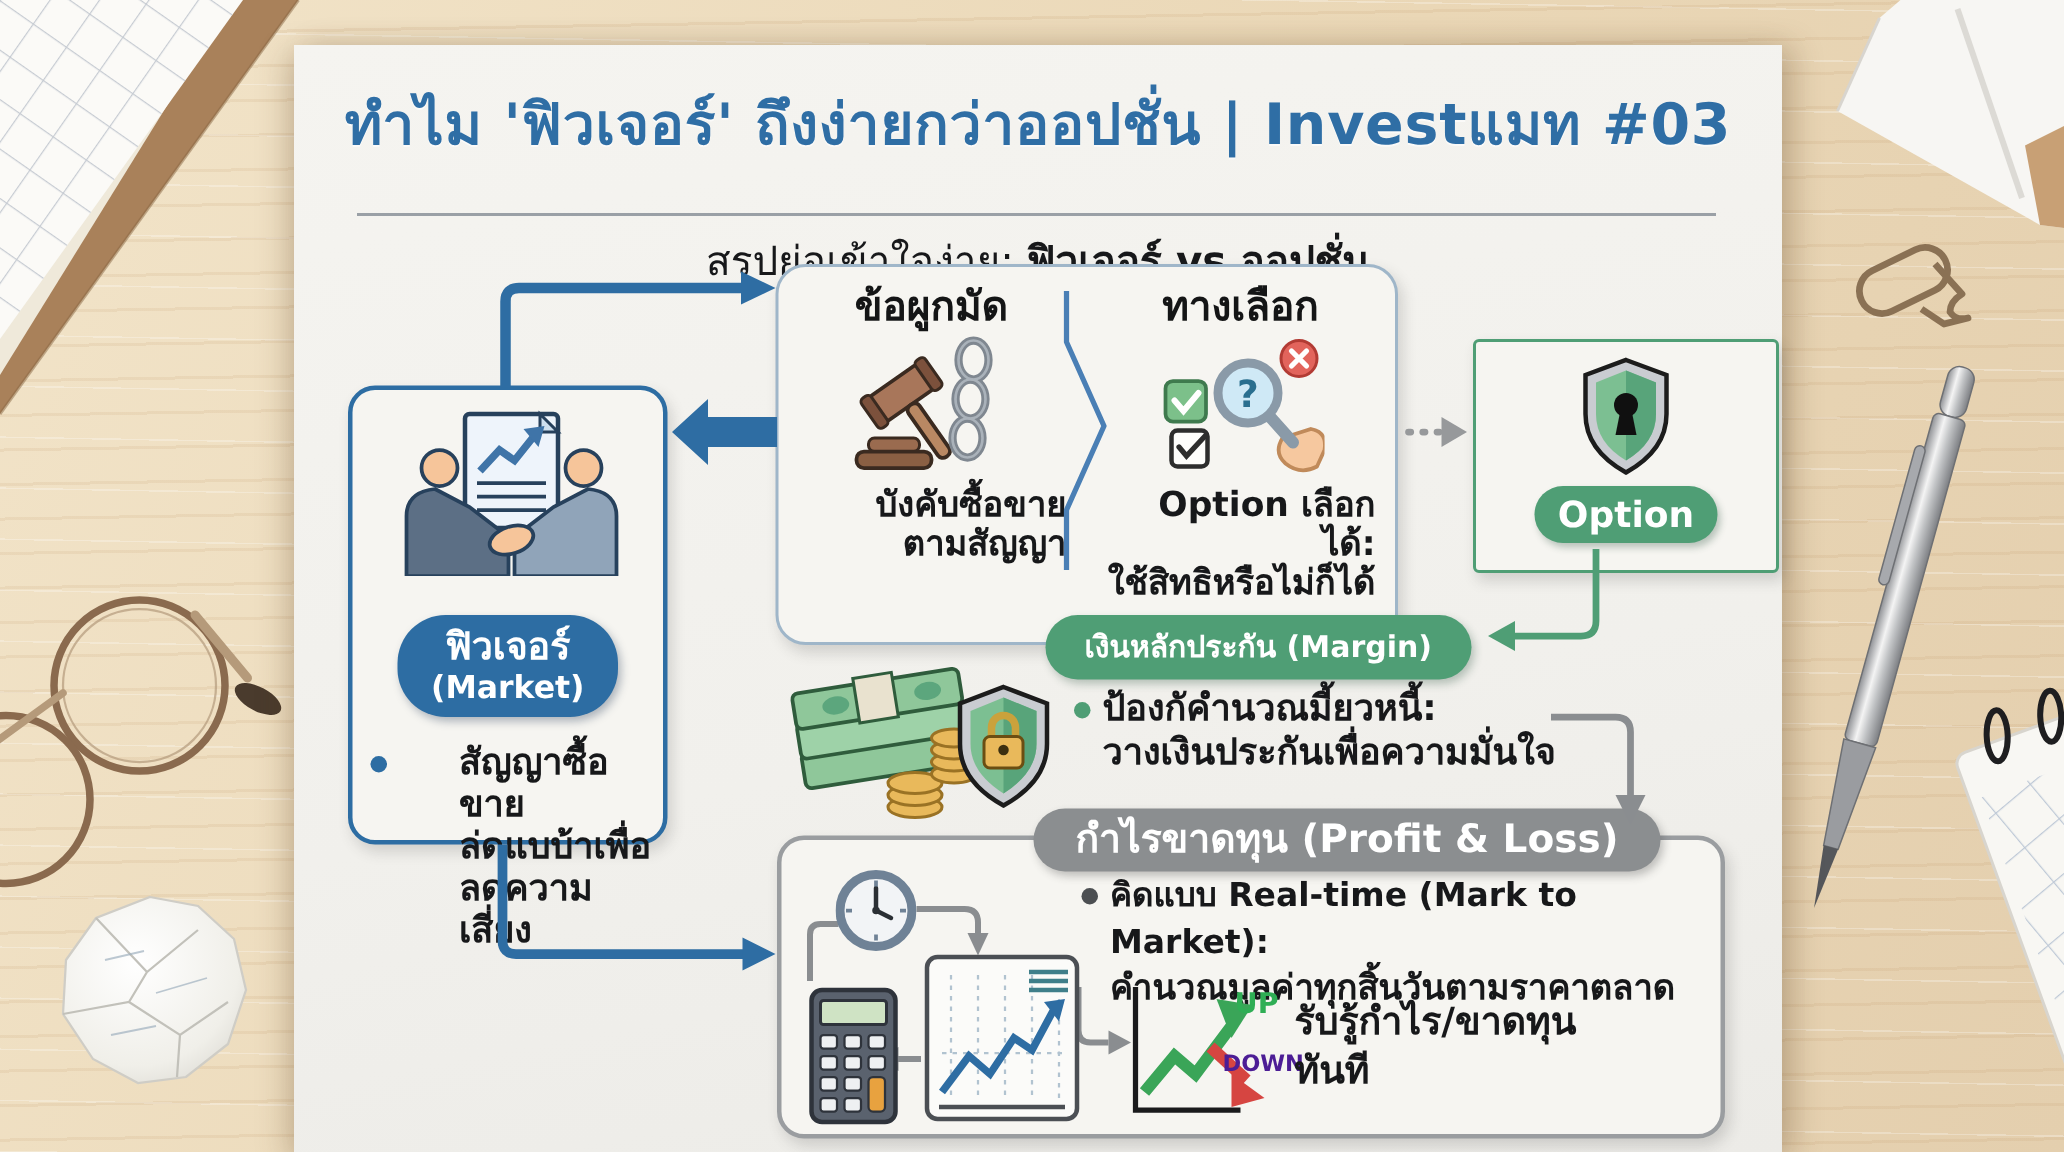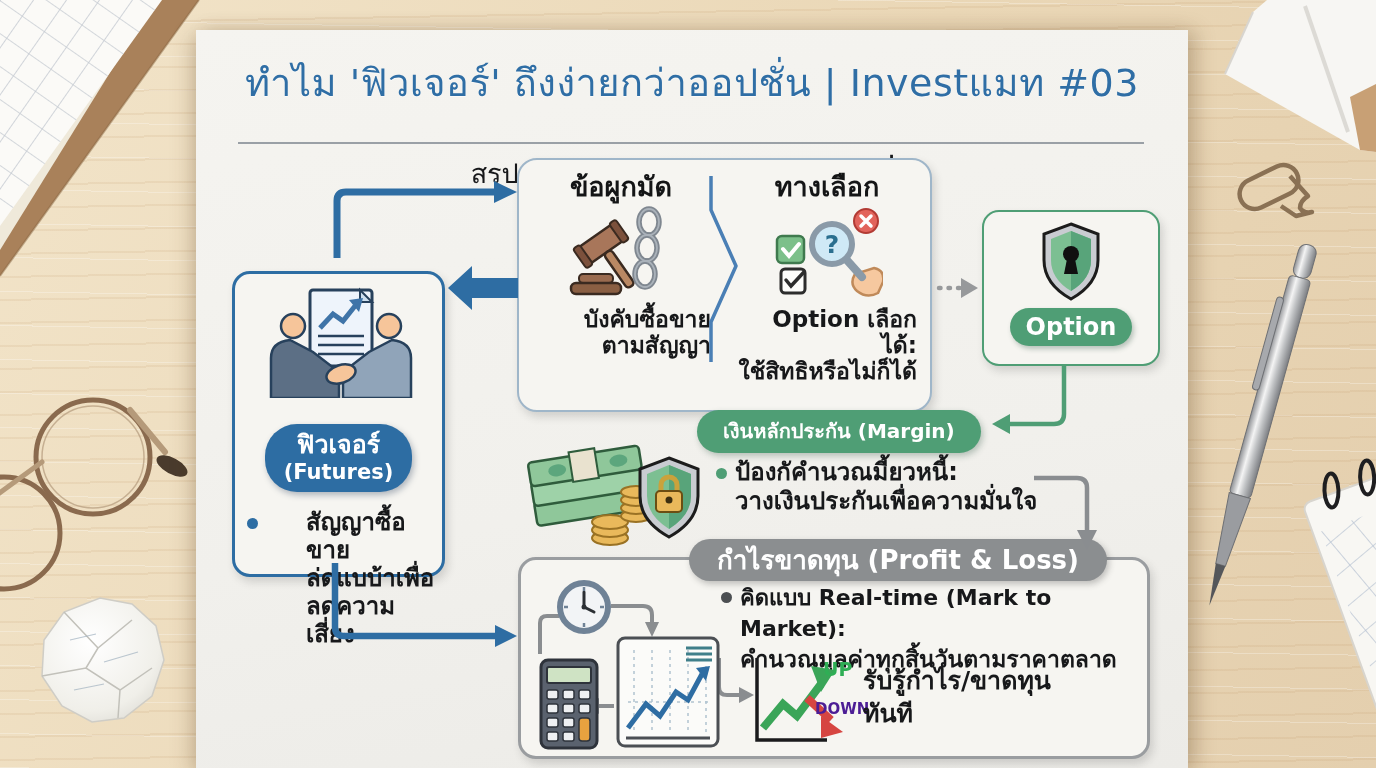--- a/index.html
+++ b/index.html
@@ -10,31 +10,31 @@
       repeating-linear-gradient(179deg, rgba(185,140,90,.12) 0 2px, rgba(0,0,0,0) 2px 23px),
       repeating-linear-gradient(1deg, rgba(255,255,255,.28) 0 1px, rgba(0,0,0,0) 1px 34px),
       linear-gradient(115deg,#f2e4c9 0%,#ead7b6 55%,#e4cfae 100%);}
   .deco{position:absolute;left:0;top:0;z-index:1;}
   .paper{position:absolute;left:196px;top:30px;width:992px;height:738px;z-index:2;
     background:linear-gradient(170deg,#f5f4f0 0%,#f1f0ec 60%,#ecebe7 100%);
     box-shadow:-4px 6px 20px rgba(90,60,30,.28), 10px 0 18px rgba(90,60,30,.18);}
   .overlay{position:absolute;left:0;top:0;z-index:5;pointer-events:none;}
 
   .page-title{position:absolute;left:0;top:22px;width:100%;margin:0;text-align:center;
-    font-size:38px;font-weight:400;color:#2f6ea5;letter-spacing:.5px;
+    font-size:38px;font-weight:700;color:#2f6ea5;letter-spacing:.5px;
     text-shadow:0 1px 0 rgba(255,255,255,.6);}
   .title-divider{position:absolute;left:42px;top:112px;width:906px;height:2px;background:#9aa0a6;}
   .subtitle{position:absolute;left:0;top:122px;width:100%;text-align:center;font-size:27px;color:#17181a;}
   .subtitle .b{font-weight:700;}
 
   .box{position:absolute;background:#f6f5f1;border-radius:18px;
     box-shadow:3px 5px 9px rgba(60,60,60,.18);}
-  .futures-box{left:36px;top:241px;width:213px;height:306px;border:3.5px solid #2d6da3;}
-  .obligation-box{left:321px;top:128px;width:415px;height:254px;border:2.5px solid #9fb6c9;border-radius:20px;}
-  .option-box{left:786px;top:180px;width:178px;height:156px;border:2.5px solid #4f9e75;border-radius:17px;}
+  .futures-box{left:36px;top:227px;width:213px;height:306px;border:3.5px solid #2d6da3;}
+  .obligation-box{left:321px;top:146px;width:415px;height:254px;border:2.5px solid #9fb6c9;border-radius:20px;}
+  .option-box{left:786px;top:196px;width:204px;height:156px;border:2.5px solid #4f9e75;border-radius:4px;}
   .pl-box{left:322px;top:527px;width:632px;height:202px;border:3px solid #9a9da0;}
 
   .icon-handshake{position:absolute;left:30px;top:12px;}
   .futures-badge{position:absolute;left:30px;top:150px;width:147px;padding:6px 0 8px;
     background:#2d6da3;border-radius:32px;text-align:center;color:#fff;
     box-shadow:2px 3px 6px rgba(40,60,90,.35);}
   .fb1{font-size:25px;font-weight:700;line-height:30px;}
   .fb2{font-size:21px;font-weight:700;line-height:24px;}
   .bullet-row{position:absolute;left:12px;top:234px;display:flex;gap:40px;}
   .dot{width:11px;height:11px;border-radius:50%;margin:10px 8px 0 0;flex:0 0 auto;}
@@ -171,21 +171,21 @@
         <polyline points="55,42 68,28 78,35 90,20" fill="none" stroke="#3f74a8" stroke-width="5"></polyline>
         <polygon points="84,14 98,12 94,26" fill="#3f74a8"></polygon>
         <circle cx="28" cy="40" r="12" fill="#f6c59a" stroke="#27415c" stroke-width="2.5"></circle>
         <circle cx="124" cy="40" r="12" fill="#f6c59a" stroke="#27415c" stroke-width="2.5"></circle>
         <path d="M6,112 V72 Q6,56 25,54 L48,66 L74,86 V112 Z" fill="#5c6f85" stroke="#27415c" stroke-width="2.5"></path>
         <path d="M146,112 V72 Q146,56 127,54 L104,66 L78,86 V112 Z" fill="#90a4b9" stroke="#27415c" stroke-width="2.5"></path>
         <ellipse cx="76" cy="88" rx="15" ry="9" fill="#f6c59a" stroke="#27415c" stroke-width="2.5" transform="rotate(-18 76 88)"></ellipse>
       </svg>
       <div class="futures-badge">
         <div class="fb1">ฟิวเจอร์</div>
-        <div class="fb2">(Futures)</div>
+        <div class="fb2">(Market)</div>
       </div>
       <div class="bullet-row">
         <span class="dot blue"></span>
         <div>
           <div class="desc" style="font-size:24px;line-height:28px;">สัญญาซื้อขาย</div>
           <div class="desc" style="font-size:24px;line-height:28px;">ล่ดแบบ้าเพื่อ</div>
           <div class="desc" style="font-size:24px;line-height:28px;">ลดความเสี่ยง</div>
         </div>
       </div>
     </div>

